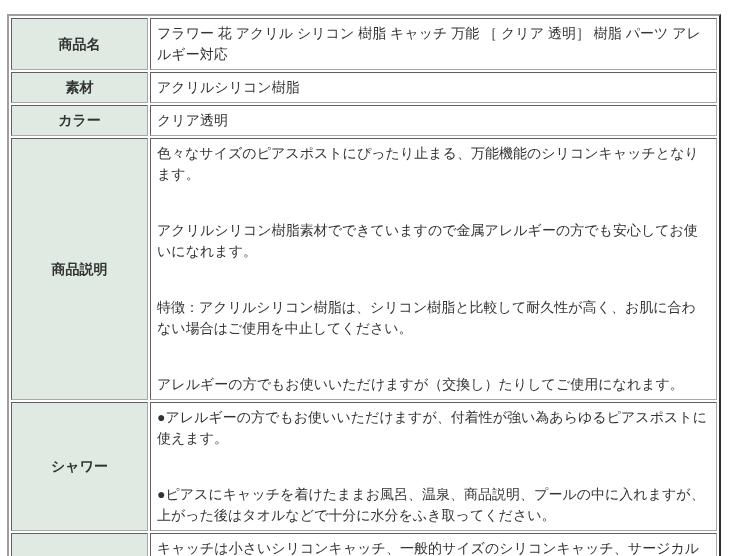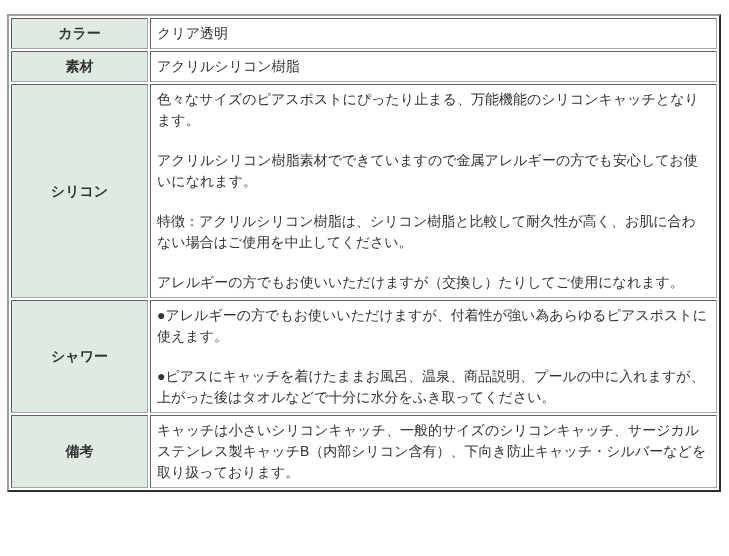--- a/index.html
+++ b/index.html
@@ -39,43 +39,49 @@
     text-align: center;
     padding: 4px 3px;
   }
   table.spec-table td {
     background: #ffffff;
     text-align: left;
     padding: 4px 6px;
     word-break: break-word;
   }
   .para + .para {
-    margin-top: 19px; 
+    margin-top: 35px; 
   }
 </style>
 </head>
 <body>
 
 <div class="page">
   <table class="spec-table">
     <tbody>
         <tr>
-          <th>カラー</th>
+          <th>商品名</th>
           <td>
-            <div class="para">クリア透明</div>
+            <div class="para">フラワー 花 アクリル シリコン 樹脂 キャッチ 万能 ［ クリア 透明］ 樹脂 パーツ アレルギー対応</div>
           </td>
         </tr>
         <tr>
           <th>素材</th>
           <td>
             <div class="para">アクリルシリコン樹脂</div>
           </td>
         </tr>
         <tr>
-          <th>シリコン</th>
+          <th>カラー</th>
+          <td>
+            <div class="para">クリア透明</div>
+          </td>
+        </tr>
+        <tr>
+          <th>商品説明</th>
           <td>
             <div class="para">色々なサイズのピアスポストにぴったり止まる、万能機能のシリコンキャッチとなります。</div>
             <div class="para">アクリルシリコン樹脂素材でできていますので金属アレルギーの方でも安心してお使いになれます。</div>
             <div class="para">特徴：アクリルシリコン樹脂は、シリコン樹脂と比較して耐久性が高く、お肌に合わない場合はご使用を中止してください。</div>
             <div class="para">アレルギーの方でもお使いいただけますが（交換し）たりしてご使用になれます。</div>
           </td>
         </tr>
         <tr>
           <th>シャワー</th>
           <td>

